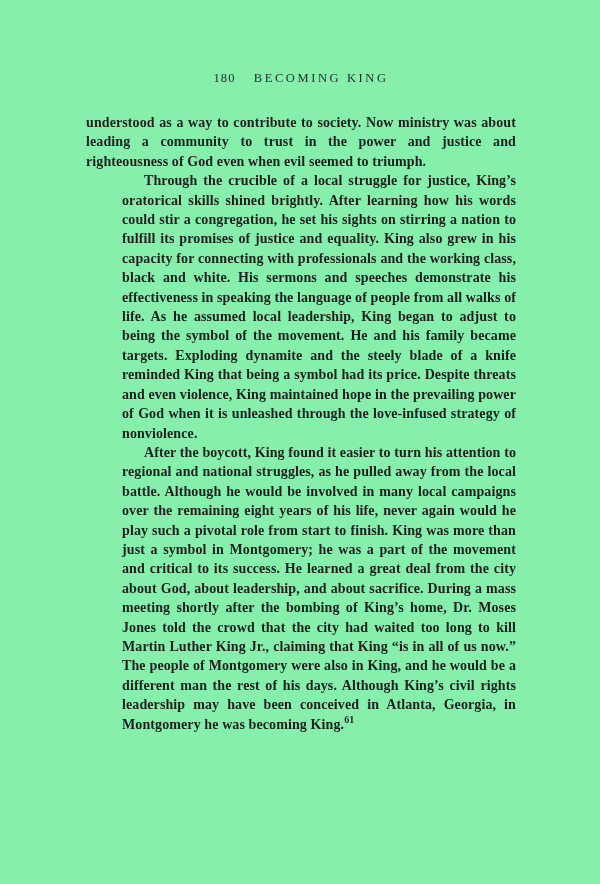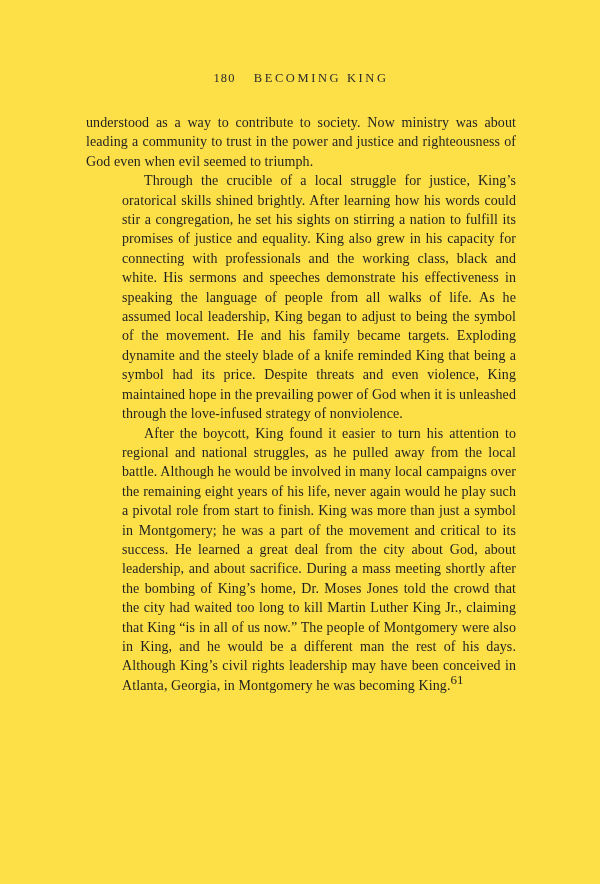--- a/index.html
+++ b/index.html
@@ -5,55 +5,56 @@
   html, body {
     margin: 0;
     padding: 0;
     background: #ffffff;
   }
   .page {
     position: relative;
     width: 600px;
     height: 884px;
     box-sizing: border-box;
-    background: #fde047;
+    background: #86efac;
     padding: 71px 84px 0 86px;
     font-family: "Liberation Serif", "DejaVu Serif", serif;
     color: #1f1f1f;
     overflow: hidden;
   }
   .running-head {
     text-align: center;
     font-size: 12.5px;
     letter-spacing: 2.6px;
     color: #2b2b2b;
     margin-bottom: 27px;
     white-space: nowrap;
   }
   .running-head .page-number {
     letter-spacing: 1.2px;
     margin-right: 18px;
   }
   .body-text {
     width: 430px;
+    font-weight: bold;
   }
   .para {
     margin: 0;
     font-size: 14px;
     line-height: 19.4px;
     text-align: justify;
     text-justify: inter-word;
     letter-spacing: 0.1px;
   }
   .para.indent {
     text-indent: 22px;
     margin-left: 36px;
   }
   .para sup {
-    font-size: 13px;
+    font-size: 10px;
     line-height: 0;
     vertical-align: super;
     letter-spacing: 0;
   }
 </style>
 </head>
 <body>
 
 <div class="page">
   <div class="running-head">

